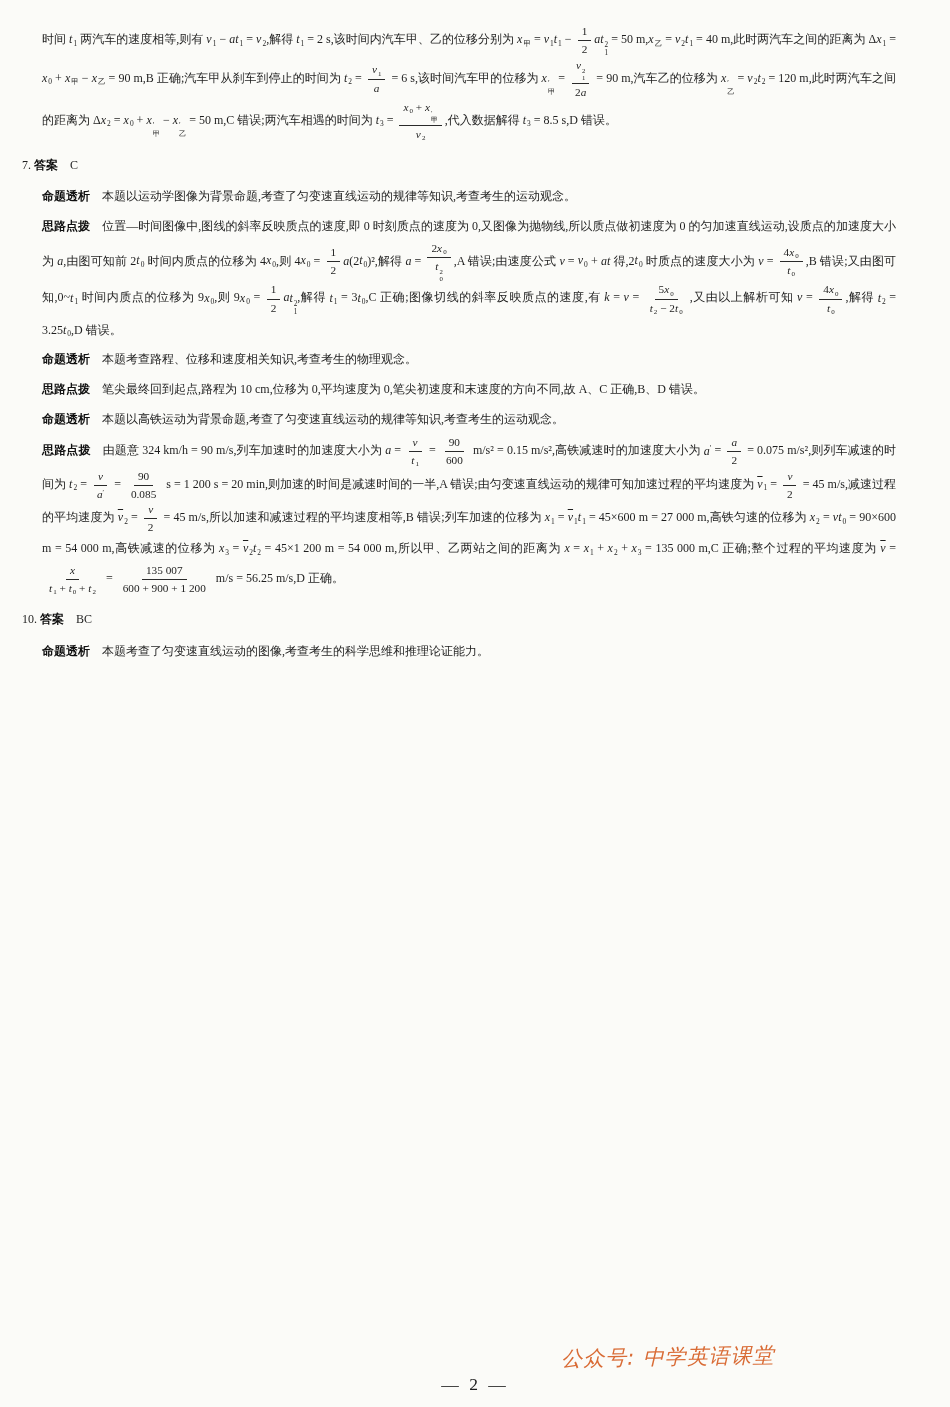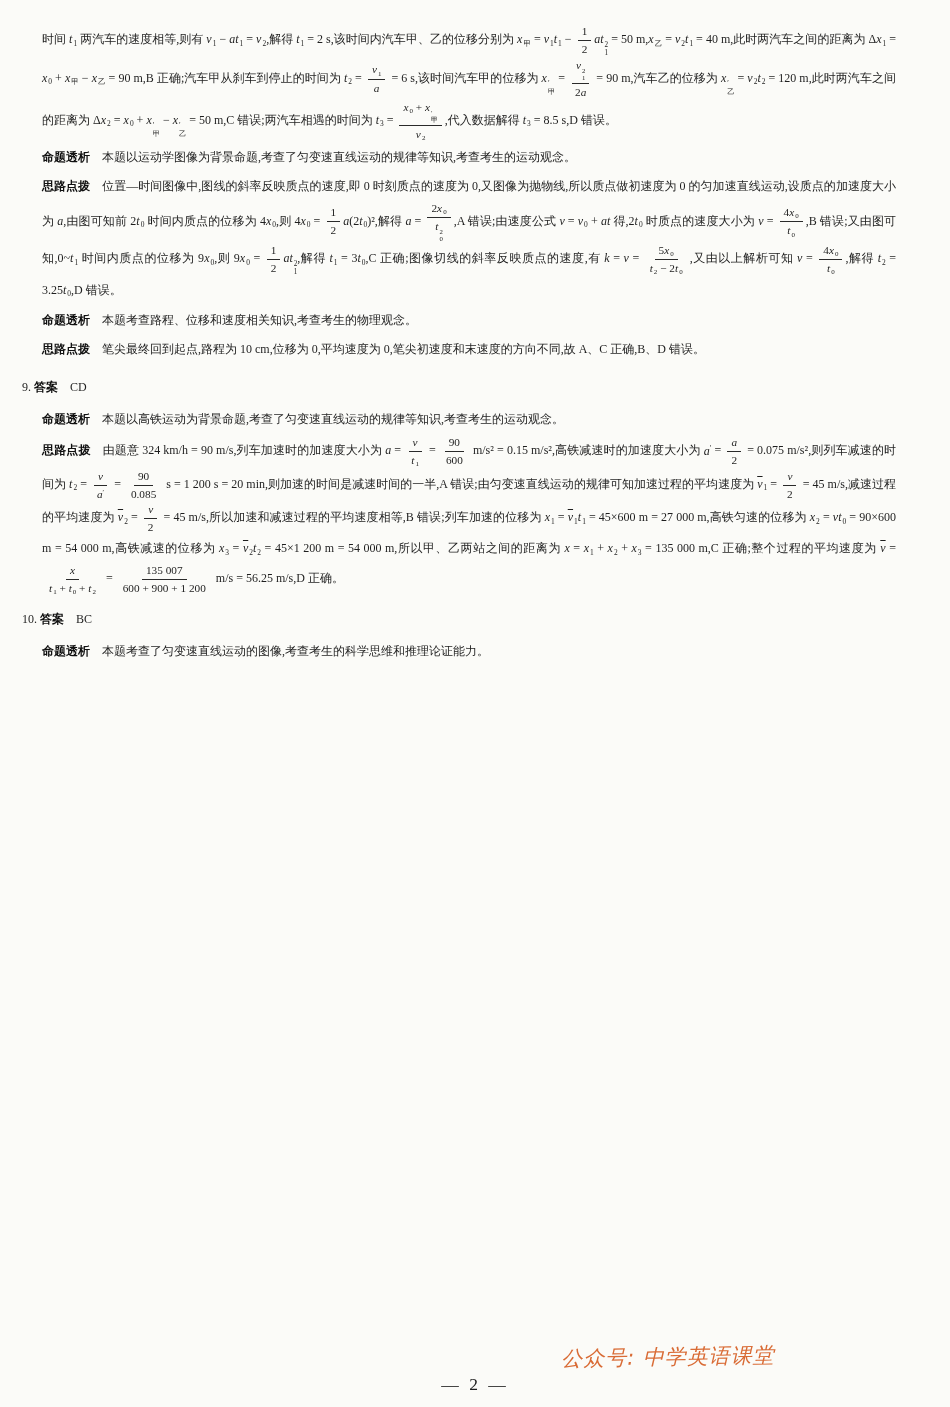--- a/index.html
+++ b/index.html
@@ -81,20 +81,21 @@
           </span></span> − <span class="var"><span class="bse">x</span><span class="ss">
             <span class="ssp">′</span>
             <span class="ssb">乙</span>
           </span></span> = 50 m,C 错误;两汽车相遇的时间为 <span class="var"><span class="bse">t</span><sub>3</sub></span> = <span class="frac">
           <span class="num"><span class="var"><span class="bse">x</span><sub>0</sub></span> + <span class="var"><span class="bse">x</span><span class="ss">
                 <span class="ssp">′</span>
                 <span class="ssb">甲</span>
               </span></span></span>
           <span class="den"><span class="var"><span class="bse">v</span><sub>2</sub></span></span>
         </span>,代入数据解得 <span class="var"><span class="bse">t</span><sub>3</sub></span> = 8.5 s,D 错误。</div>
+      <div class="para question">7. <span class="lbl">答案</span>　C</div>
       <div class="para indent"><span class="lbl">命题透析</span>　本题以运动学图像为背景命题,考查了匀变速直线运动的规律等知识,考查考生的运动观念。</div>
       <div class="para indent"><span class="lbl">思路点拨</span>　位置—时间图像中,图线的斜率反映质点的速度,即 0 时刻质点的速度为 0,又图像为抛物线,所以质点做初速度为 0 的匀加速直线运动,设质点的加速度大小为 <span class="var"><span class="bse">a</span></span>,由图可知前 2<span class="var"><span class="bse">t</span><sub>0</sub></span> 时间内质点的位移为 4<span class="var"><span class="bse">x</span><sub>0</sub></span>,则 4<span class="var"><span class="bse">x</span><sub>0</sub></span> = <span class="frac">
           <span class="num">1</span>
           <span class="den">2</span>
         </span><span class="var"><span class="bse">a</span></span>(2<span class="var"><span class="bse">t</span><sub>0</sub></span>)²,解得 <span class="var"><span class="bse">a</span></span> = <span class="frac">
           <span class="num">2<span class="var"><span class="bse">x</span><sub>0</sub></span></span>
           <span class="den"><span class="var"><span class="bse">t</span><span class="ss">
                 <span class="ssp">2</span>
                 <span class="ssb">0</span>
               </span></span></span>
@@ -109,21 +110,20 @@
             <span class="ssb">1</span>
           </span></span>,解得 <span class="var"><span class="bse">t</span><sub>1</sub></span> = 3<span class="var"><span class="bse">t</span><sub>0</sub></span>,C 正确;图像切线的斜率反映质点的速度,有 <span class="var"><span class="bse">k</span></span> = <span class="var"><span class="bse">v</span></span> = <span class="frac">
           <span class="num">5<span class="var"><span class="bse">x</span><sub>0</sub></span></span>
           <span class="den"><span class="var"><span class="bse">t</span><sub>2</sub></span> − 2<span class="var"><span class="bse">t</span><sub>0</sub></span></span>
         </span>,又由以上解析可知 <span class="var"><span class="bse">v</span></span> = <span class="frac">
           <span class="num">4<span class="var"><span class="bse">x</span><sub>0</sub></span></span>
           <span class="den"><span class="var"><span class="bse">t</span><sub>0</sub></span></span>
         </span>,解得 <span class="var"><span class="bse">t</span><sub>2</sub></span> = 3.25<span class="var"><span class="bse">t</span><sub>0</sub></span>,D 错误。</div>
       <div class="para indent"><span class="lbl">命题透析</span>　本题考查路程、位移和速度相关知识,考查考生的物理观念。</div>
       <div class="para indent"><span class="lbl">思路点拨</span>　笔尖最终回到起点,路程为 10 cm,位移为 0,平均速度为 0,笔尖初速度和末速度的方向不同,故 A、C 正确,B、D 错误。</div>
-      <div class="para question">9. <span class="lbl">答案</span>　CD</div>
       <div class="para indent"><span class="lbl">命题透析</span>　本题以高铁运动为背景命题,考查了匀变速直线运动的规律等知识,考查考生的运动观念。</div>
       <div class="para indent"><span class="lbl">思路点拨</span>　由题意 324 km/h = 90 m/s,列车加速时的加速度大小为 <span class="var"><span class="bse">a</span></span> = <span class="frac">
           <span class="num"><span class="var"><span class="bse">v</span></span></span>
           <span class="den"><span class="var"><span class="bse">t</span><sub>1</sub></span></span>
         </span> = <span class="frac">
           <span class="num">90</span>
           <span class="den">600</span>
         </span> m/s² = 0.15 m/s²,高铁减速时的加速度大小为 <span class="var"><span class="bse">a</span><sup>′</sup></span> = <span class="frac">
           <span class="num"><span class="var"><span class="bse">a</span></span></span>
           <span class="den">2</span>

